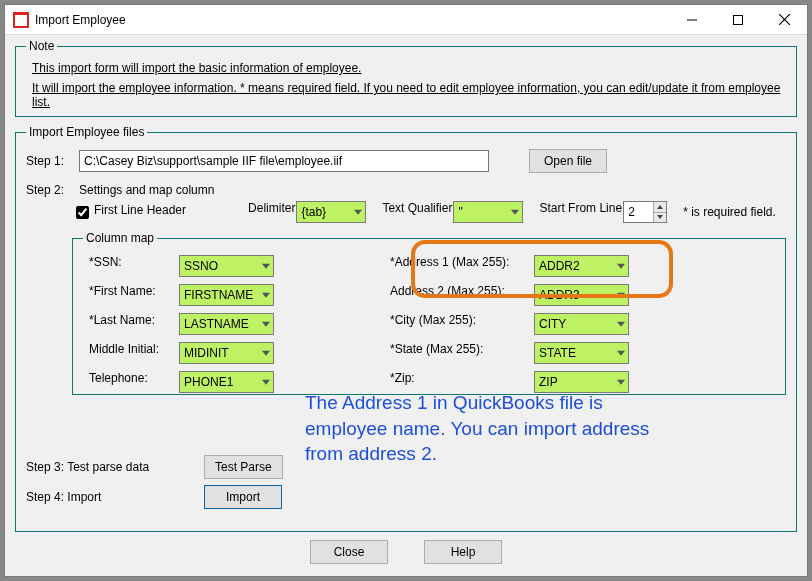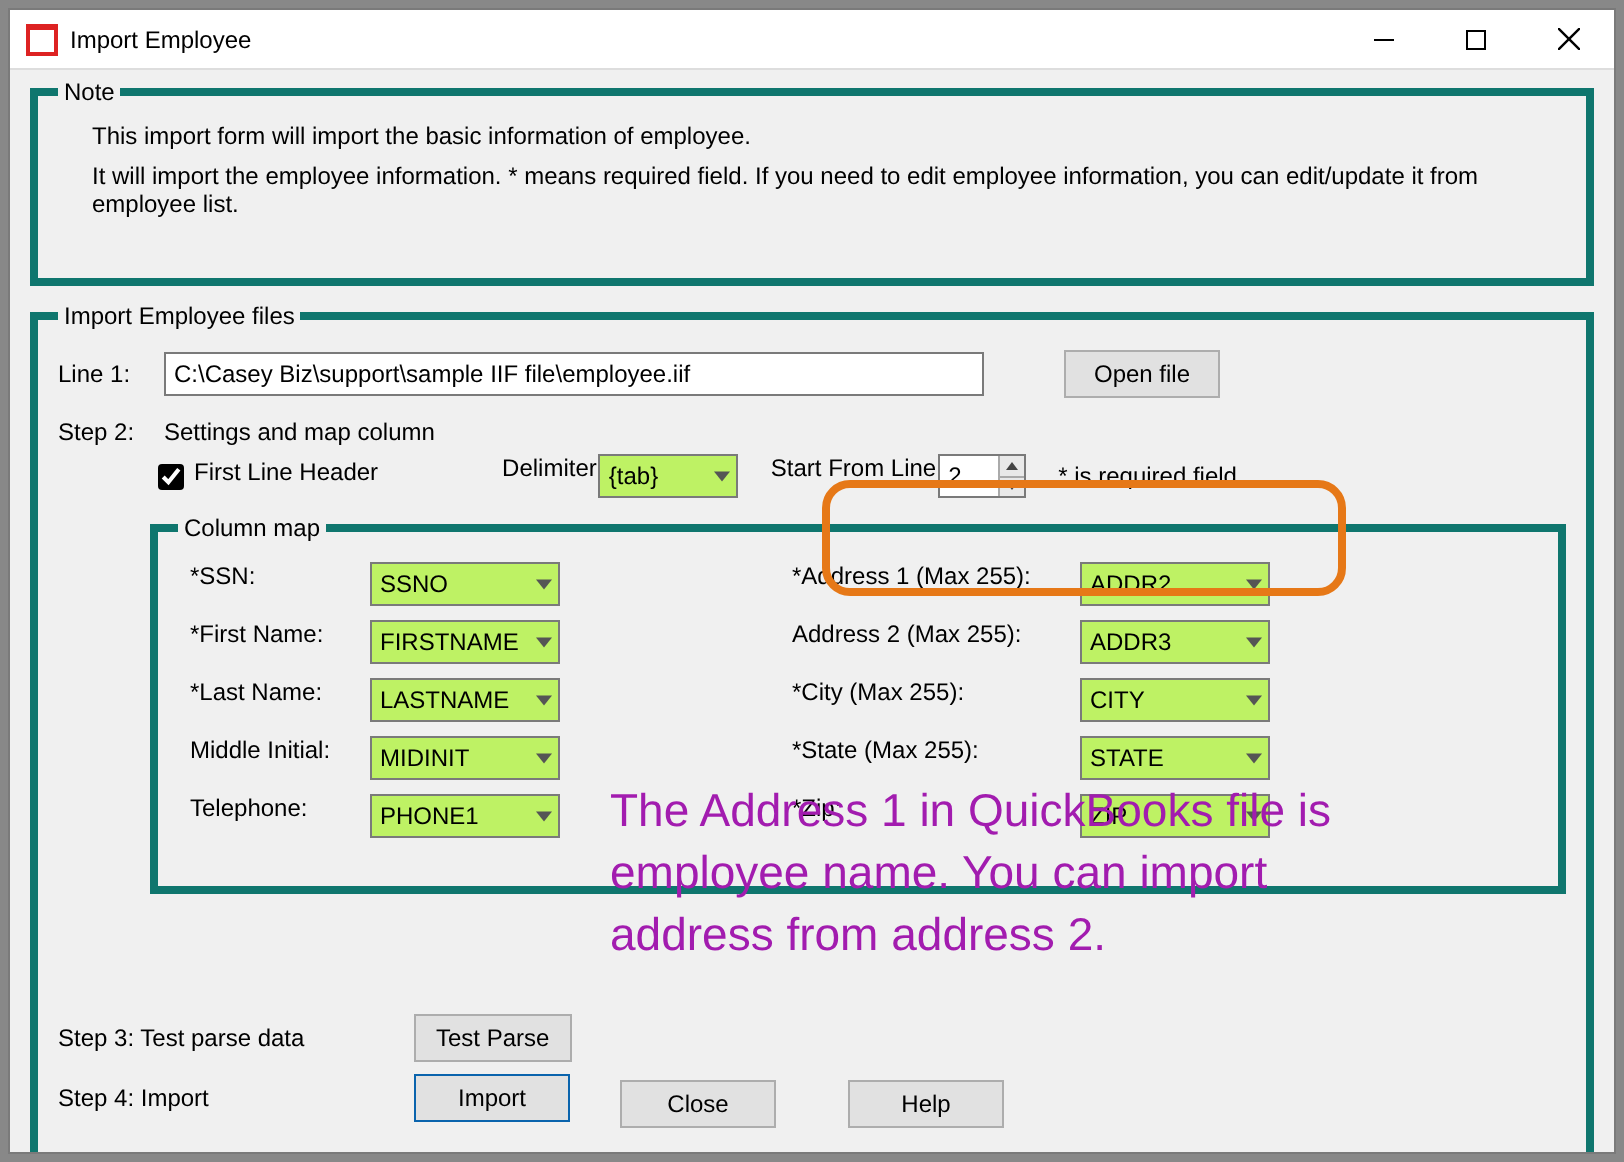--- a/index.html
+++ b/index.html
@@ -31,27 +31,27 @@
   .title-text { flex: 0 0 auto; font-size: 12px; }
   .title-spacer { flex: 1; }
   .title-btn {
     width: 46px; height: 30px;
     display: flex; align-items: center; justify-content: center;
     font-family: inherit; font-size: 13px;
   }
   .title-btn svg { display:block; }
   .body { padding: 2px 10px 8px 10px; flex:1; overflow:hidden; }
   fieldset {
-    border: 4px solid #0f766e;
+    border: 1px solid #0f766e;
     margin: 2px 0 8px 0;
-    padding: 6px 10px 24px 10px;
+    padding: 6px 10px 1px 10px;
   }
   legend { font-size: 12px; padding: 0 3px; }
   .row { display:flex; align-items:center; gap:8px; }
-  .note-text { margin: 2px 0 6px 17px; }
+  .note-text { margin: 2px 0 6px 6px; text-decoration: underline; }
   .step1-row { margin: 4px 0 10px 0; }
   .lbl-step { width: 45px; display:inline-block; }
   input[type=text].path {
     width: 410px; height: 22px; padding: 2px 4px;
     border: 1px solid #7a7a7a; background:#fff;
     font-family: inherit; font-size:12px;
   }
   .btn {
     height: 24px; min-width: 78px;
     border: 1px solid #adadad;
@@ -89,21 +89,21 @@
   .colmap { display:flex; gap: 36px; margin-top:4px; padding-left:6px; }
   .colmap-col { display:flex; flex-direction:column; gap:7px; }
   .map-row { display:flex; align-items:flex-start; }
   .map-lbl-left { width: 90px; }
   .map-lbl-right { width: 144px; }
   .callout-box {
     position:absolute; border: 4px solid #e67817; border-radius: 14px;
     pointer-events:none;
   }
   .callout-text {
-    position:absolute; color:#a21caf; font-size:23px; line-height:1.35;
+    position:absolute; color:#1d4ed8; font-size:19px; line-height:1.35;
     font-weight:400;
   }
   .bottom-steps { margin-top: 60px; }
   .bottom-steps .row { margin: 6px 0; }
   .footer-btns {
     display:flex; justify-content:center; gap:36px;
     position:absolute; left:0; right:0; bottom:12px;
   }
 </style>
 </head>
@@ -138,40 +138,44 @@
     <fieldset>
       <legend>Note</legend>
       <div class="note-text">This import form will import the basic information of employee.</div>
       <div class="note-text">It will import the employee information. * means required field. If you need to edit employee information, you can edit/update it from employee list.</div>
     </fieldset>
 
     <fieldset style="position:relative; padding-bottom:16px;">
       <legend>Import Employee files</legend>
 
       <div class="row step1-row">
-        <span class="lbl-step">Line 1:</span>
+        <span class="lbl-step">Step 1:</span>
         <input type="text" class="path" value="C:\Casey Biz\support\sample IIF file\employee.iif" style="">
         <span style="width:24px"></span>
         <button class="btn">Open file</button>
       </div>
 
       <div class="row">
         <span class="lbl-step">Step 2:</span>
         <span>Settings and map column</span>
       </div>
 
       <div class="row settings-row" style="padding-left:46px;">
         <div class="group">
           <input type="checkbox" class="chk" checked="" style="">
           <span>First Line Header</span>
         </div>
         <span style="width:30px"></span>
         <div class="group">
           <span>Delimiter</span>
           <span class="sel-wrap"><input class="sel w70" value="{tab}" style=""></span>
+        </div>
+        <div class="group">
+          <span>Text Qualifier</span>
+          <span class="sel-wrap"><input class="sel w70" value="&quot;" style=""></span>
         </div>
         <div class="group">
           <span>Start From Line</span>
           <span class="spin-wrap">
             <input class="spin" value="2" style="">
             <span class="spin-btns">
               <div>
                   <span class="arU"></span>
                 </div>
               <div>

